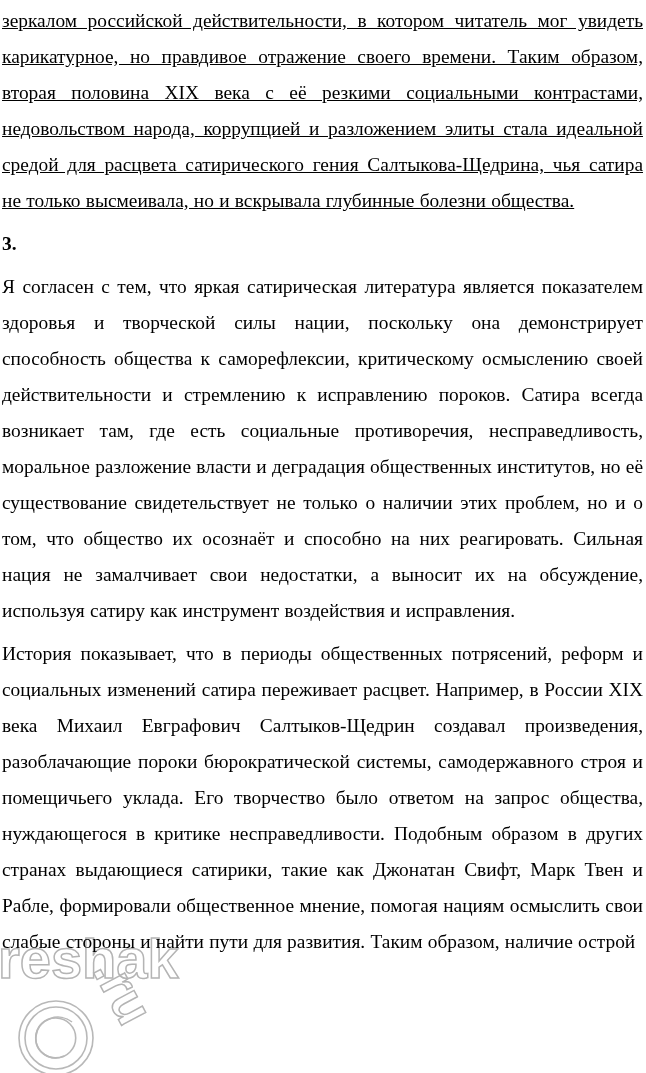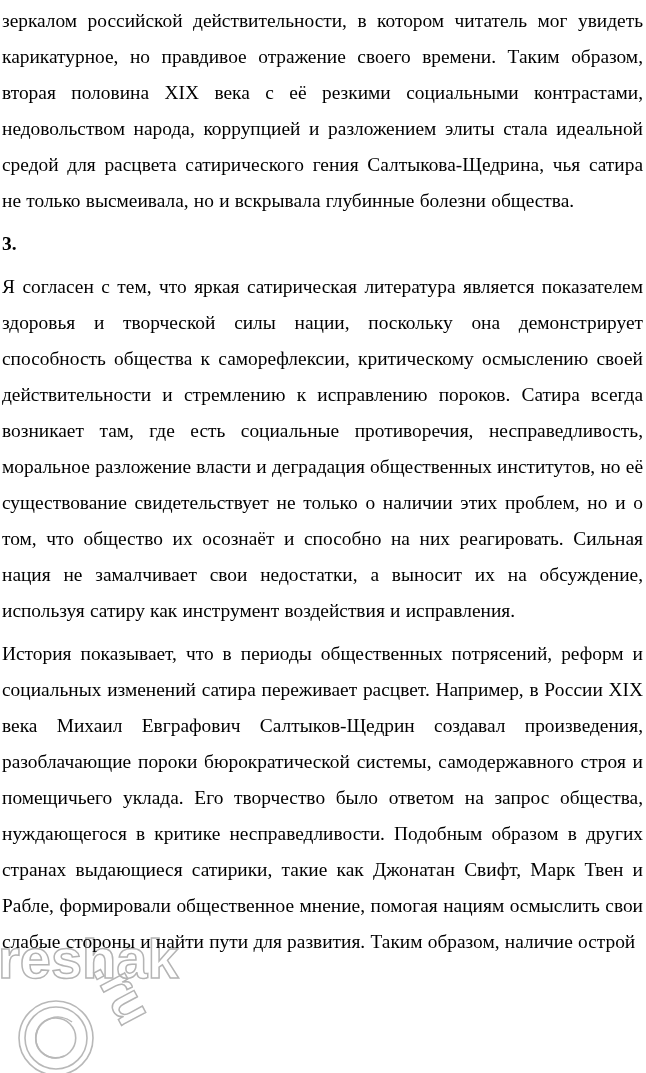--- a/index.html
+++ b/index.html
@@ -32,20 +32,21 @@
     font-size: 19.4px;
     line-height: 36px;
     text-align: justify;
     text-justify: inter-word;
     margin: 0 0 7px 0;
     word-spacing: 0.02em;
     -webkit-font-smoothing: antialiased;
   }
   .para.first {
     margin-top: 3px;
+    text-decoration: underline;
   }
   .heading-num {
     font-size: 19.4px;
     line-height: 36px;
     font-weight: bold;
     text-align: left;
     margin: 0 0 7px 0;
   }
   
   #watermark {

